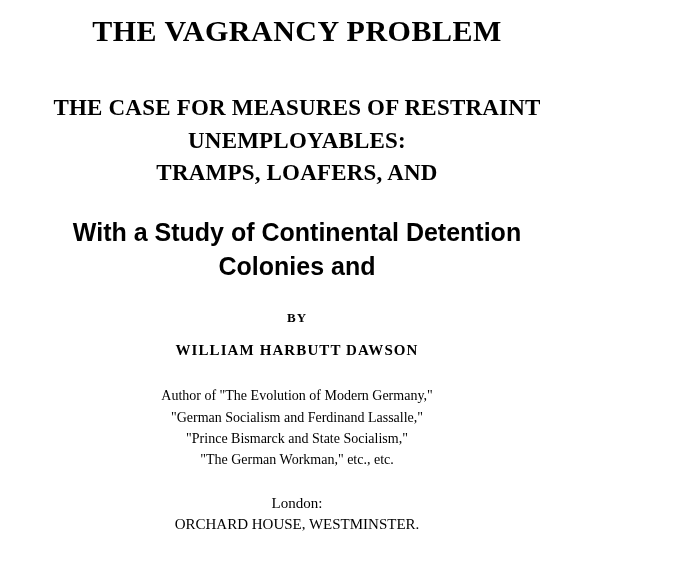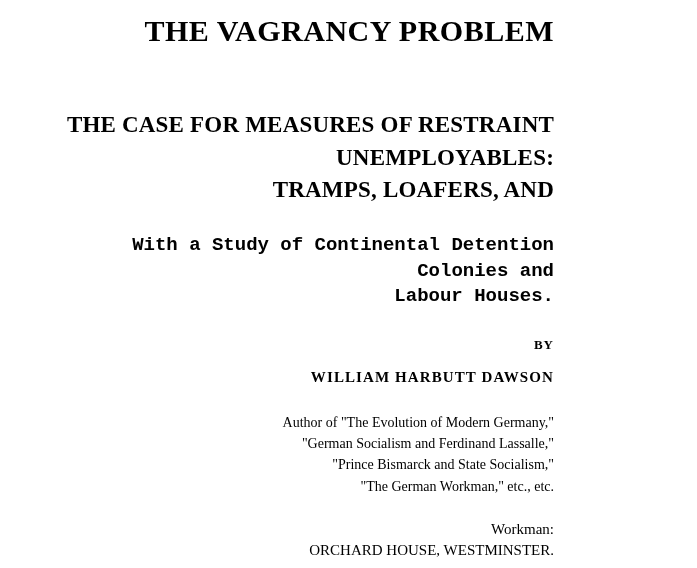--- a/index.html
+++ b/index.html
@@ -12,46 +12,46 @@
     height: 568px;
     overflow: hidden;
     font-family: "Liberation Serif", serif;
     color: #000000;
   }
   .page {
     width: 594px;
     height: 568px;
     box-sizing: border-box;
     padding: 0 40px;
-    text-align: right;
+    text-align: center;
     position: relative;
   }
   .main-title {
     font-family: "Liberation Serif", serif;
     font-weight: bold;
     font-size: 30px;
     letter-spacing: 0.5px;
     margin: 0;
     padding-top: 14px;
     line-height: 1.1;
   }
   .subtitle-block {
-    margin-top: 62px;
+    margin-top: 45px;
   }
   .subtitle-line {
     font-family: "Liberation Serif", serif;
     font-weight: bold;
     font-size: 23px;
     line-height: 1.42;
     letter-spacing: 0.2px;
   }
   .study-line {
-    font-family: Liberation Mono, monospace;
+    font-family: Liberation Sans, sans-serif;
     font-weight: bold;
-    font-size: 19px;
+    font-size: 25px;
     line-height: 1.35;
     margin-top: 26px;
   }
   .by-line {
     font-family: "Liberation Serif", serif;
     font-size: 13px;
     font-weight: bold;
     letter-spacing: 1px;
     margin-top: 27px;
   }
@@ -87,33 +87,32 @@
   <h1 class="main-title">THE VAGRANCY PROBLEM</h1>
 
   <div class="subtitle-block">
     <div class="subtitle-line">THE CASE FOR MEASURES OF RESTRAINT</div>
     <div class="subtitle-line">UNEMPLOYABLES:</div>
     <div class="subtitle-line">TRAMPS, LOAFERS, AND</div>
   </div>
 
   <div class="study-block">
     <div class="study-line">With a Study of Continental Detention Colonies and</div>
-    <div class="study-line" style="margin-top:0">Labour Houses.</div>
   </div>
 
   <div class="by-line">BY</div>
 
   <div class="author-line">WILLIAM HARBUTT DAWSON</div>
 
   <div class="works-block">
     <div class="works-line">Author of "The Evolution of Modern Germany,"</div>
     <div class="works-line">"German Socialism and Ferdinand Lassalle,"</div>
     <div class="works-line">"Prince Bismarck and State Socialism,"</div>
     <div class="works-line">"The German Workman," etc., etc.</div>
   </div>
 
   <div class="imprint-block">
-    <div class="imprint-line">Workman:</div>
+    <div class="imprint-line">London:</div>
     <div class="imprint-line">ORCHARD HOUSE, WESTMINSTER.</div>
 
   </div>
 
 </div>
 
 </body></html>

